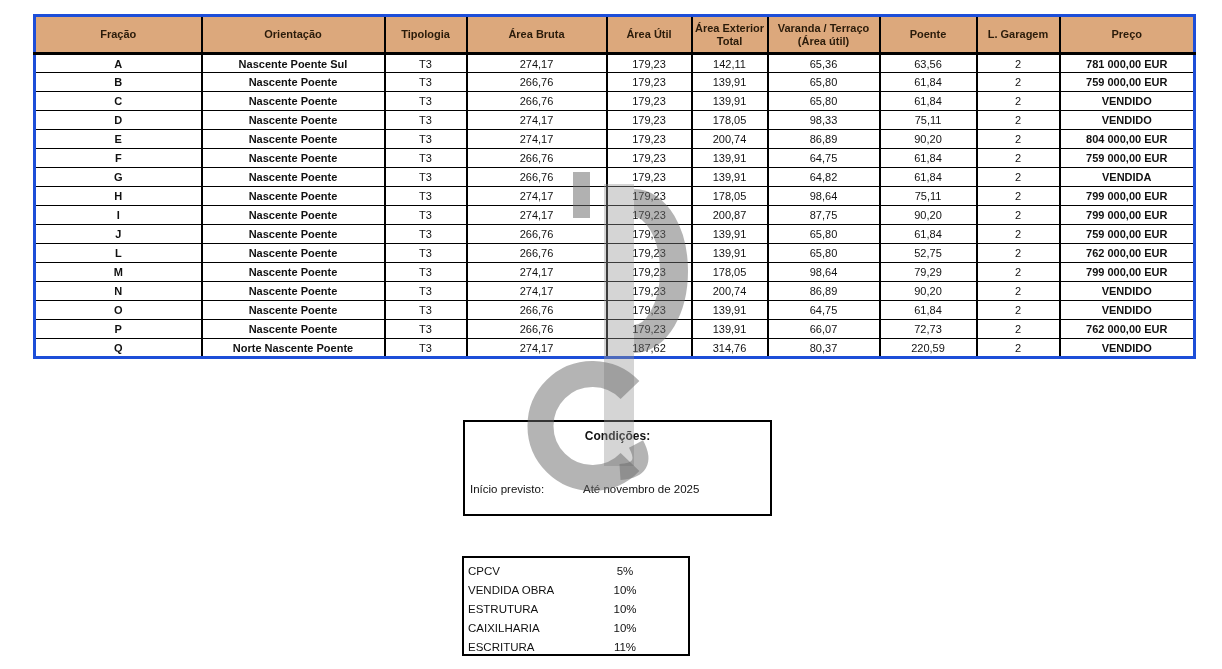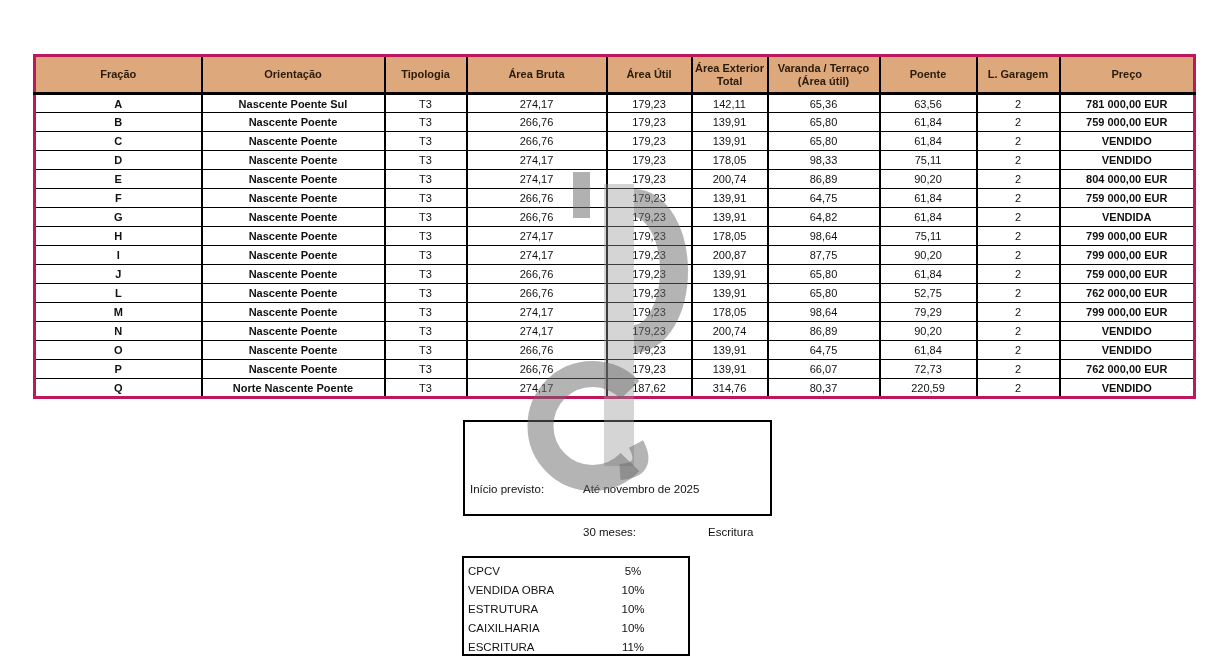--- a/index.html
+++ b/index.html
@@ -9,22 +9,21 @@
     font-family: "Liberation Sans", sans-serif;
     position: relative;
     overflow: hidden;
   }
   
   .table-wrap { position: absolute; left: 33px; top: 14px; }
   table.price-table {
     border-collapse: collapse;
     table-layout: fixed;
     width: 1160px;
-    border: 3px solid #be185d;
-    margin-top: 40px;
+    border: 3px solid #1d4ed8;
   }
   table.price-table th {
     background: #dca87c;
     color: #2a1b0a;
     font-size: 11px;
     font-weight: bold;
     border: 2px solid #000;
     border-bottom: 3px solid #000;
     height: 38px;
     text-align: center;
@@ -67,21 +66,21 @@
   .cond-right { position: absolute; left: 243px; top: 3px; white-space: nowrap; }
 
   
   .payment-box {
     position: absolute; left: 462px; top: 556px;
     width: 228px; height: 100px;
     border: 2px solid #000;
     font-size: 11.5px; color: #111;
     padding: 3px 0 0 4px;
   }
-  .pay-row { display: flex; height: 19px; align-items: center; gap: 8px; }
+  .pay-row { display: flex; height: 19px; align-items: center; }
   .pay-label { width: 126px; white-space: nowrap; }
   .pay-value { width: 62px; text-align: center; }
 
   
   .watermark {
     position: absolute; left: 510px; top: 160px;
     width: 210px; height: 345px;
     pointer-events: none;
     z-index: 5;
   }
@@ -321,31 +320,27 @@
   <rect x="604" y="184" width="30" height="282" fill="rgba(150,150,150,0.40)"></rect>
 
   <path d="M634,203 a40,68 0 0 1 0,136" fill="none" stroke="rgba(105,105,105,0.50)" stroke-width="28"></path>
 
   <path d="M630,390 a52,52 0 1 0 0,72" fill="none" stroke="rgba(105,105,105,0.50)" stroke-width="26"></path>
 
   <path d="M636,444 q14,26 -16,28" fill="none" stroke="rgba(105,105,105,0.50)" stroke-width="16"></path>
 </svg>
 
 <div class="conditions-box">
+  <div class="conditions-title">Condições:</div>
   <div class="conditions-rows">
     <div class="cond-row">
       <span class="cond-label">Início previsto:</span>
       <span class="cond-mid">Até novembro de 2025</span>
       <span class="cond-right"></span>
     </div>
-    <div class="cond-row">
-      <span class="cond-label"></span>
-      <span class="cond-mid">30 meses:</span>
-      <span class="cond-right">Escritura</span>
-    </div>
   </div>
 </div>
 
 <div class="payment-box">
     <div class="pay-row">
       <span class="pay-label">CPCV</span>
       <span class="pay-value">5%</span>
     </div>
     <div class="pay-row">
       <span class="pay-label">VENDIDA OBRA</span>

